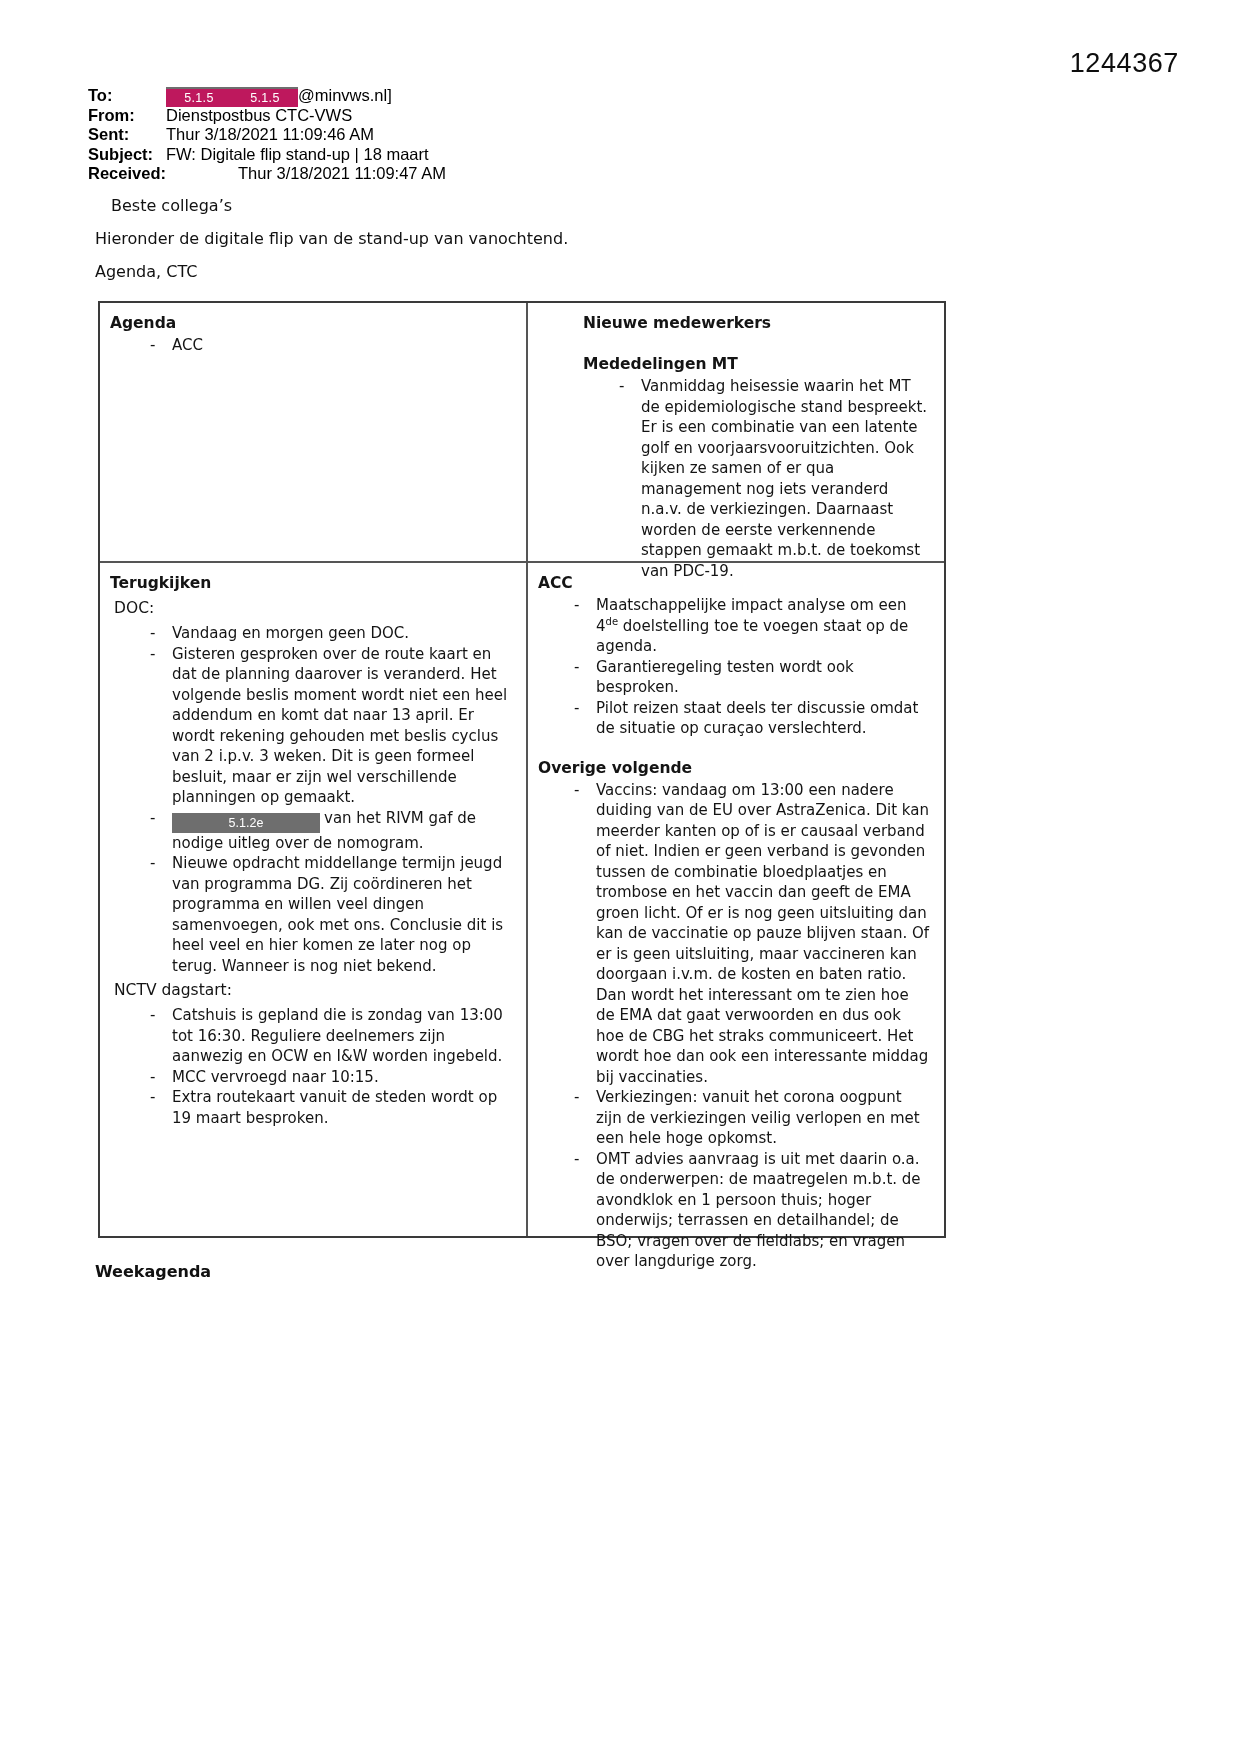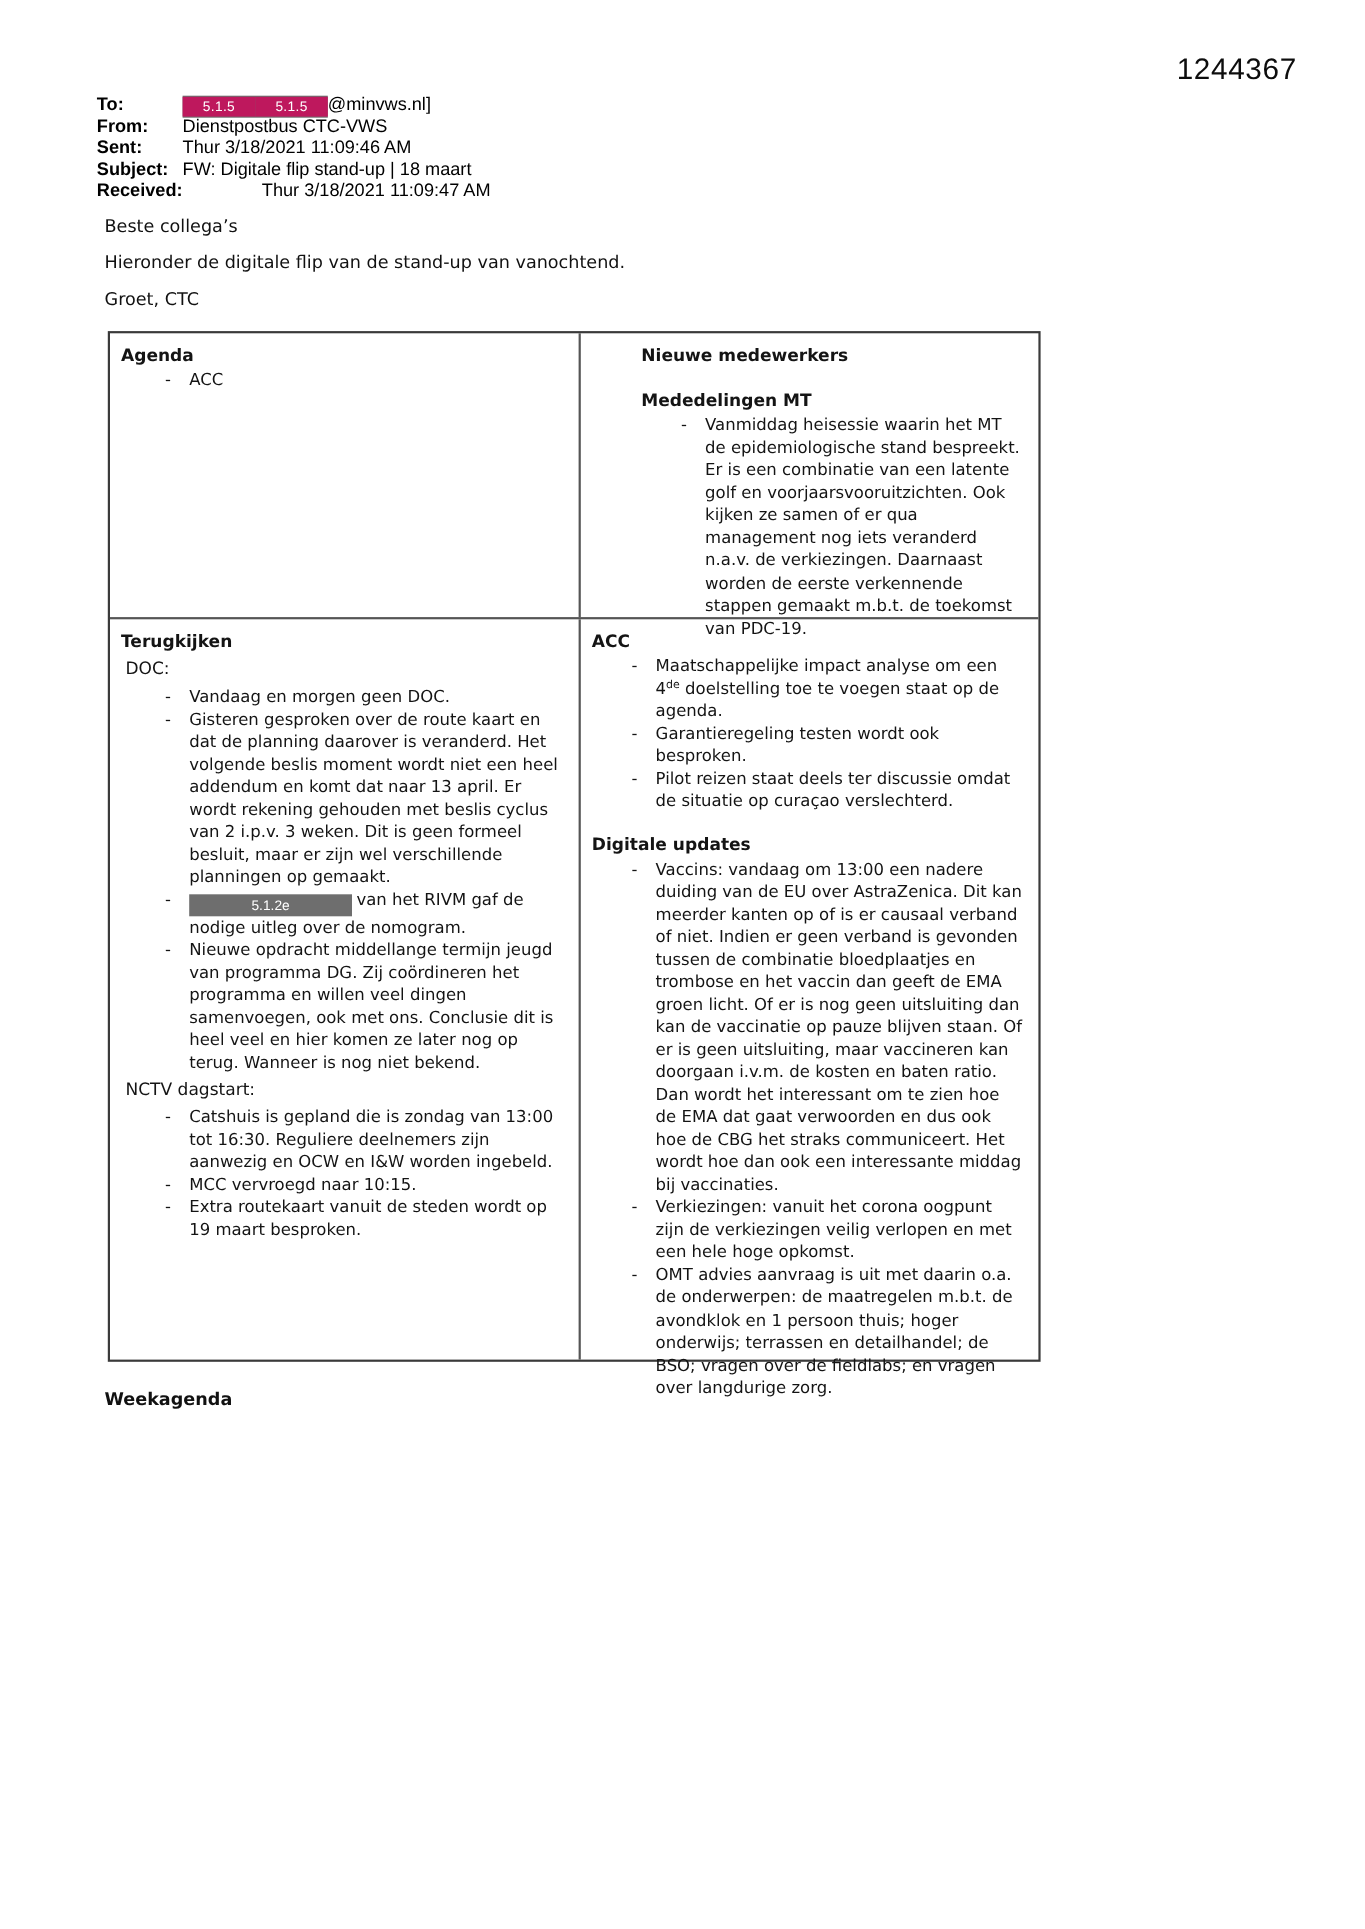--- a/index.html
+++ b/index.html
@@ -81,21 +81,21 @@
   }
 
   
   .body-text {
     position: absolute;
     left: 95px;
     font-family: "DejaVu Sans", sans-serif;
     font-size: 16px;
     color: #111;
   }
-  .p-beste   { top: 196px; }
+  .p-beste   { top: 196px; margin-left: 16px; }
   .p-hier    { top: 229px; }
   .p-groet   { top: 262px; }
 
   
   .flip-table {
     position: absolute;
     left: 98px;
     top: 301px;
     width: 848px;
     border: 2px solid #3a3a3a;
@@ -214,21 +214,21 @@
       <span class="mail-value">FW: Digitale flip stand-up | 18 maart</span>
     </div>
     <div class="mail-row">
       <span class="mail-label">Received:</span>
       <span class="mail-value indent-recv">Thur 3/18/2021 11:09:47 AM</span>
     </div>
   </div>
 
   <div class="body-text p-beste">Beste collega’s</div>
   <div class="body-text p-hier">Hieronder de digitale flip van de stand-up van vanochtend.</div>
-  <div class="body-text p-groet">Groet, CTC</div>
+  <div class="body-text p-groet">Agenda, CTC</div>
 
   <div class="flip-table">
 
     <div class="trow row-top">
 
       <div class="cell cell-left">
         <div class="sect-head">Agenda</div>
         <ul class="dash">
           <li>ACC</li>
         </ul>
@@ -265,21 +265,21 @@
       </div>
 
       <div class="cell cell-right">
         <div class="sect-head">ACC</div>
         <ul class="dash">
           <li><span>Maatschappelijke impact analyse om een 4</span><sup class="ord">de</sup><span> doelstelling toe te voegen staat op de agenda.</span></li>
           <li>Garantieregeling testen wordt ook besproken.</li>
           <li>Pilot reizen staat deels ter discussie omdat de situatie op curaçao verslechterd.</li>
         </ul>
         <div class="spacer-line"></div>
-        <div class="sect-head">Digitale updates</div>
+        <div class="sect-head">Overige volgende</div>
         <ul class="dash">
           <li>Vaccins: vandaag om 13:00 een nadere duiding van de EU over AstraZenica. Dit kan meerder kanten op of is er causaal verband of niet. Indien er geen verband is gevonden tussen de combinatie bloedplaatjes en trombose en het vaccin dan geeft de EMA groen licht. Of er is nog geen uitsluiting dan kan de vaccinatie op pauze blijven staan. Of er is geen uitsluiting, maar vaccineren kan doorgaan i.v.m. de kosten en baten ratio. Dan wordt het interessant om te zien hoe de EMA dat gaat verwoorden en dus ook hoe de CBG het straks communiceert. Het wordt hoe dan ook een interessante middag bij vaccinaties.</li>
           <li>Verkiezingen: vanuit het corona oogpunt zijn de verkiezingen veilig verlopen en met een hele hoge opkomst.</li>
           <li>OMT advies aanvraag is uit met daarin o.a. de onderwerpen: de maatregelen m.b.t. de avondklok en 1 persoon thuis; hoger onderwijs; terrassen  en detailhandel; de BSO; vragen over de fieldlabs; en vragen over langdurige zorg.</li>
         </ul>
       </div>
 
     </div>
 
   </div>

